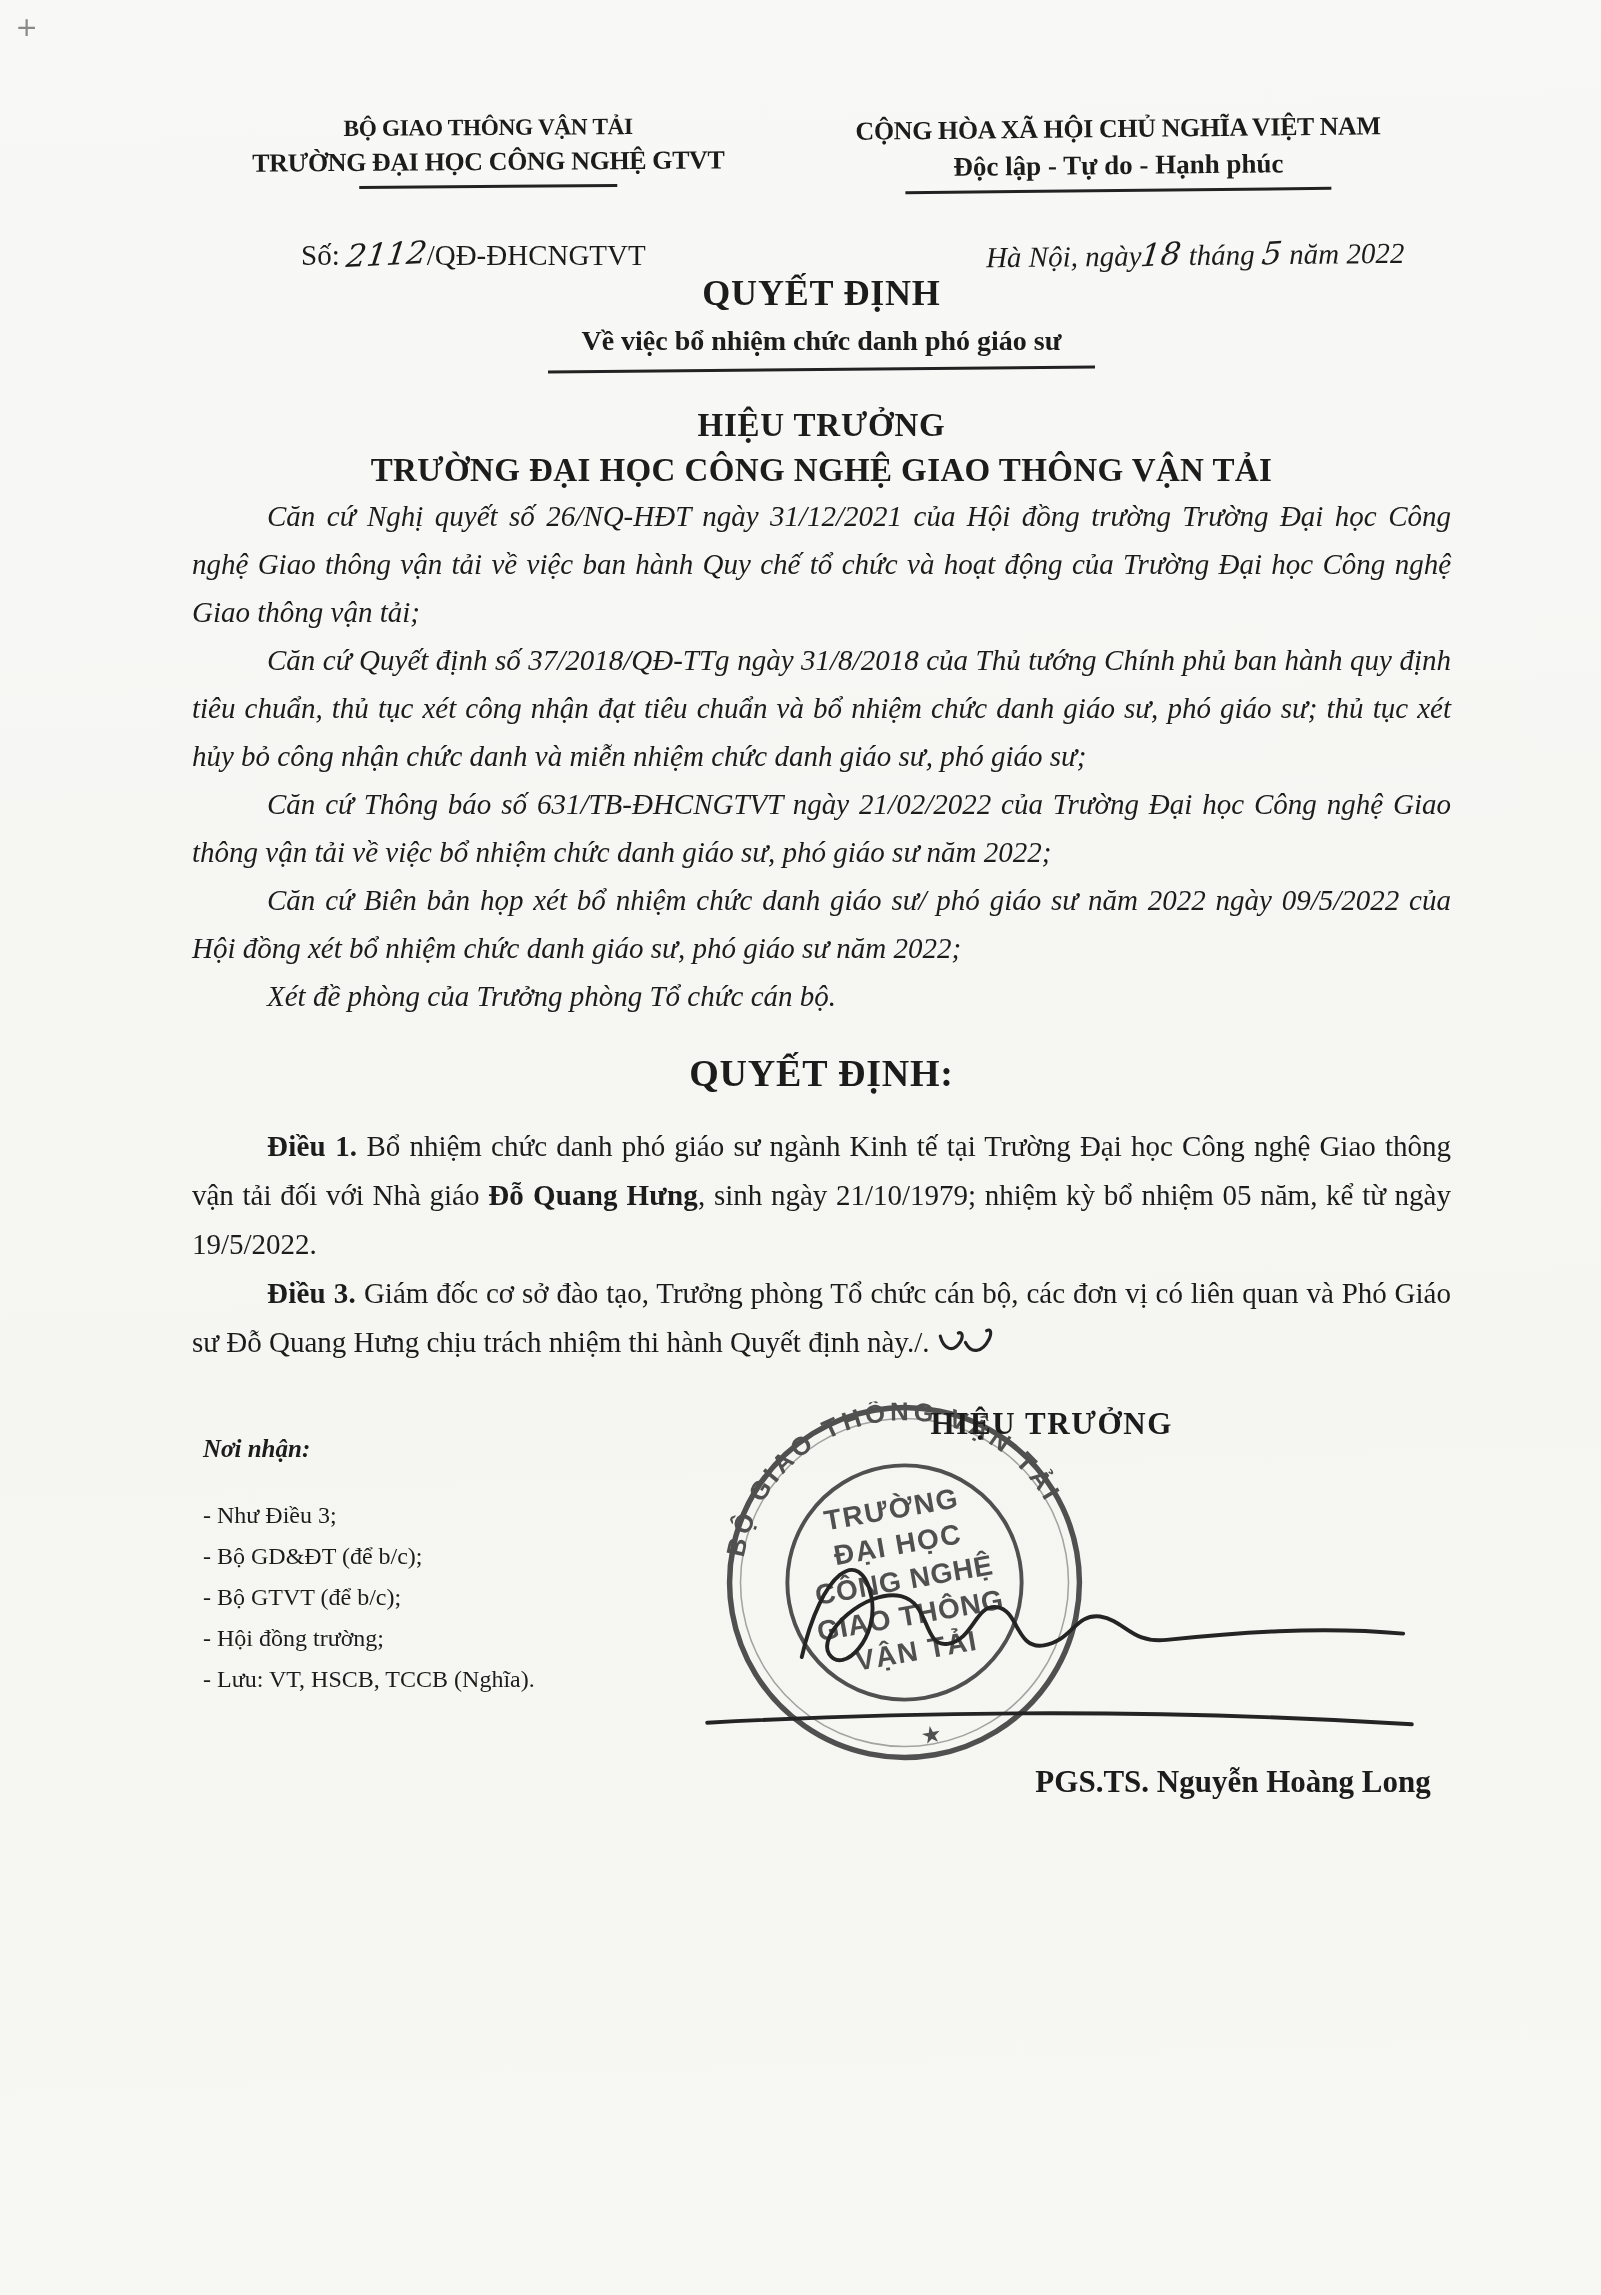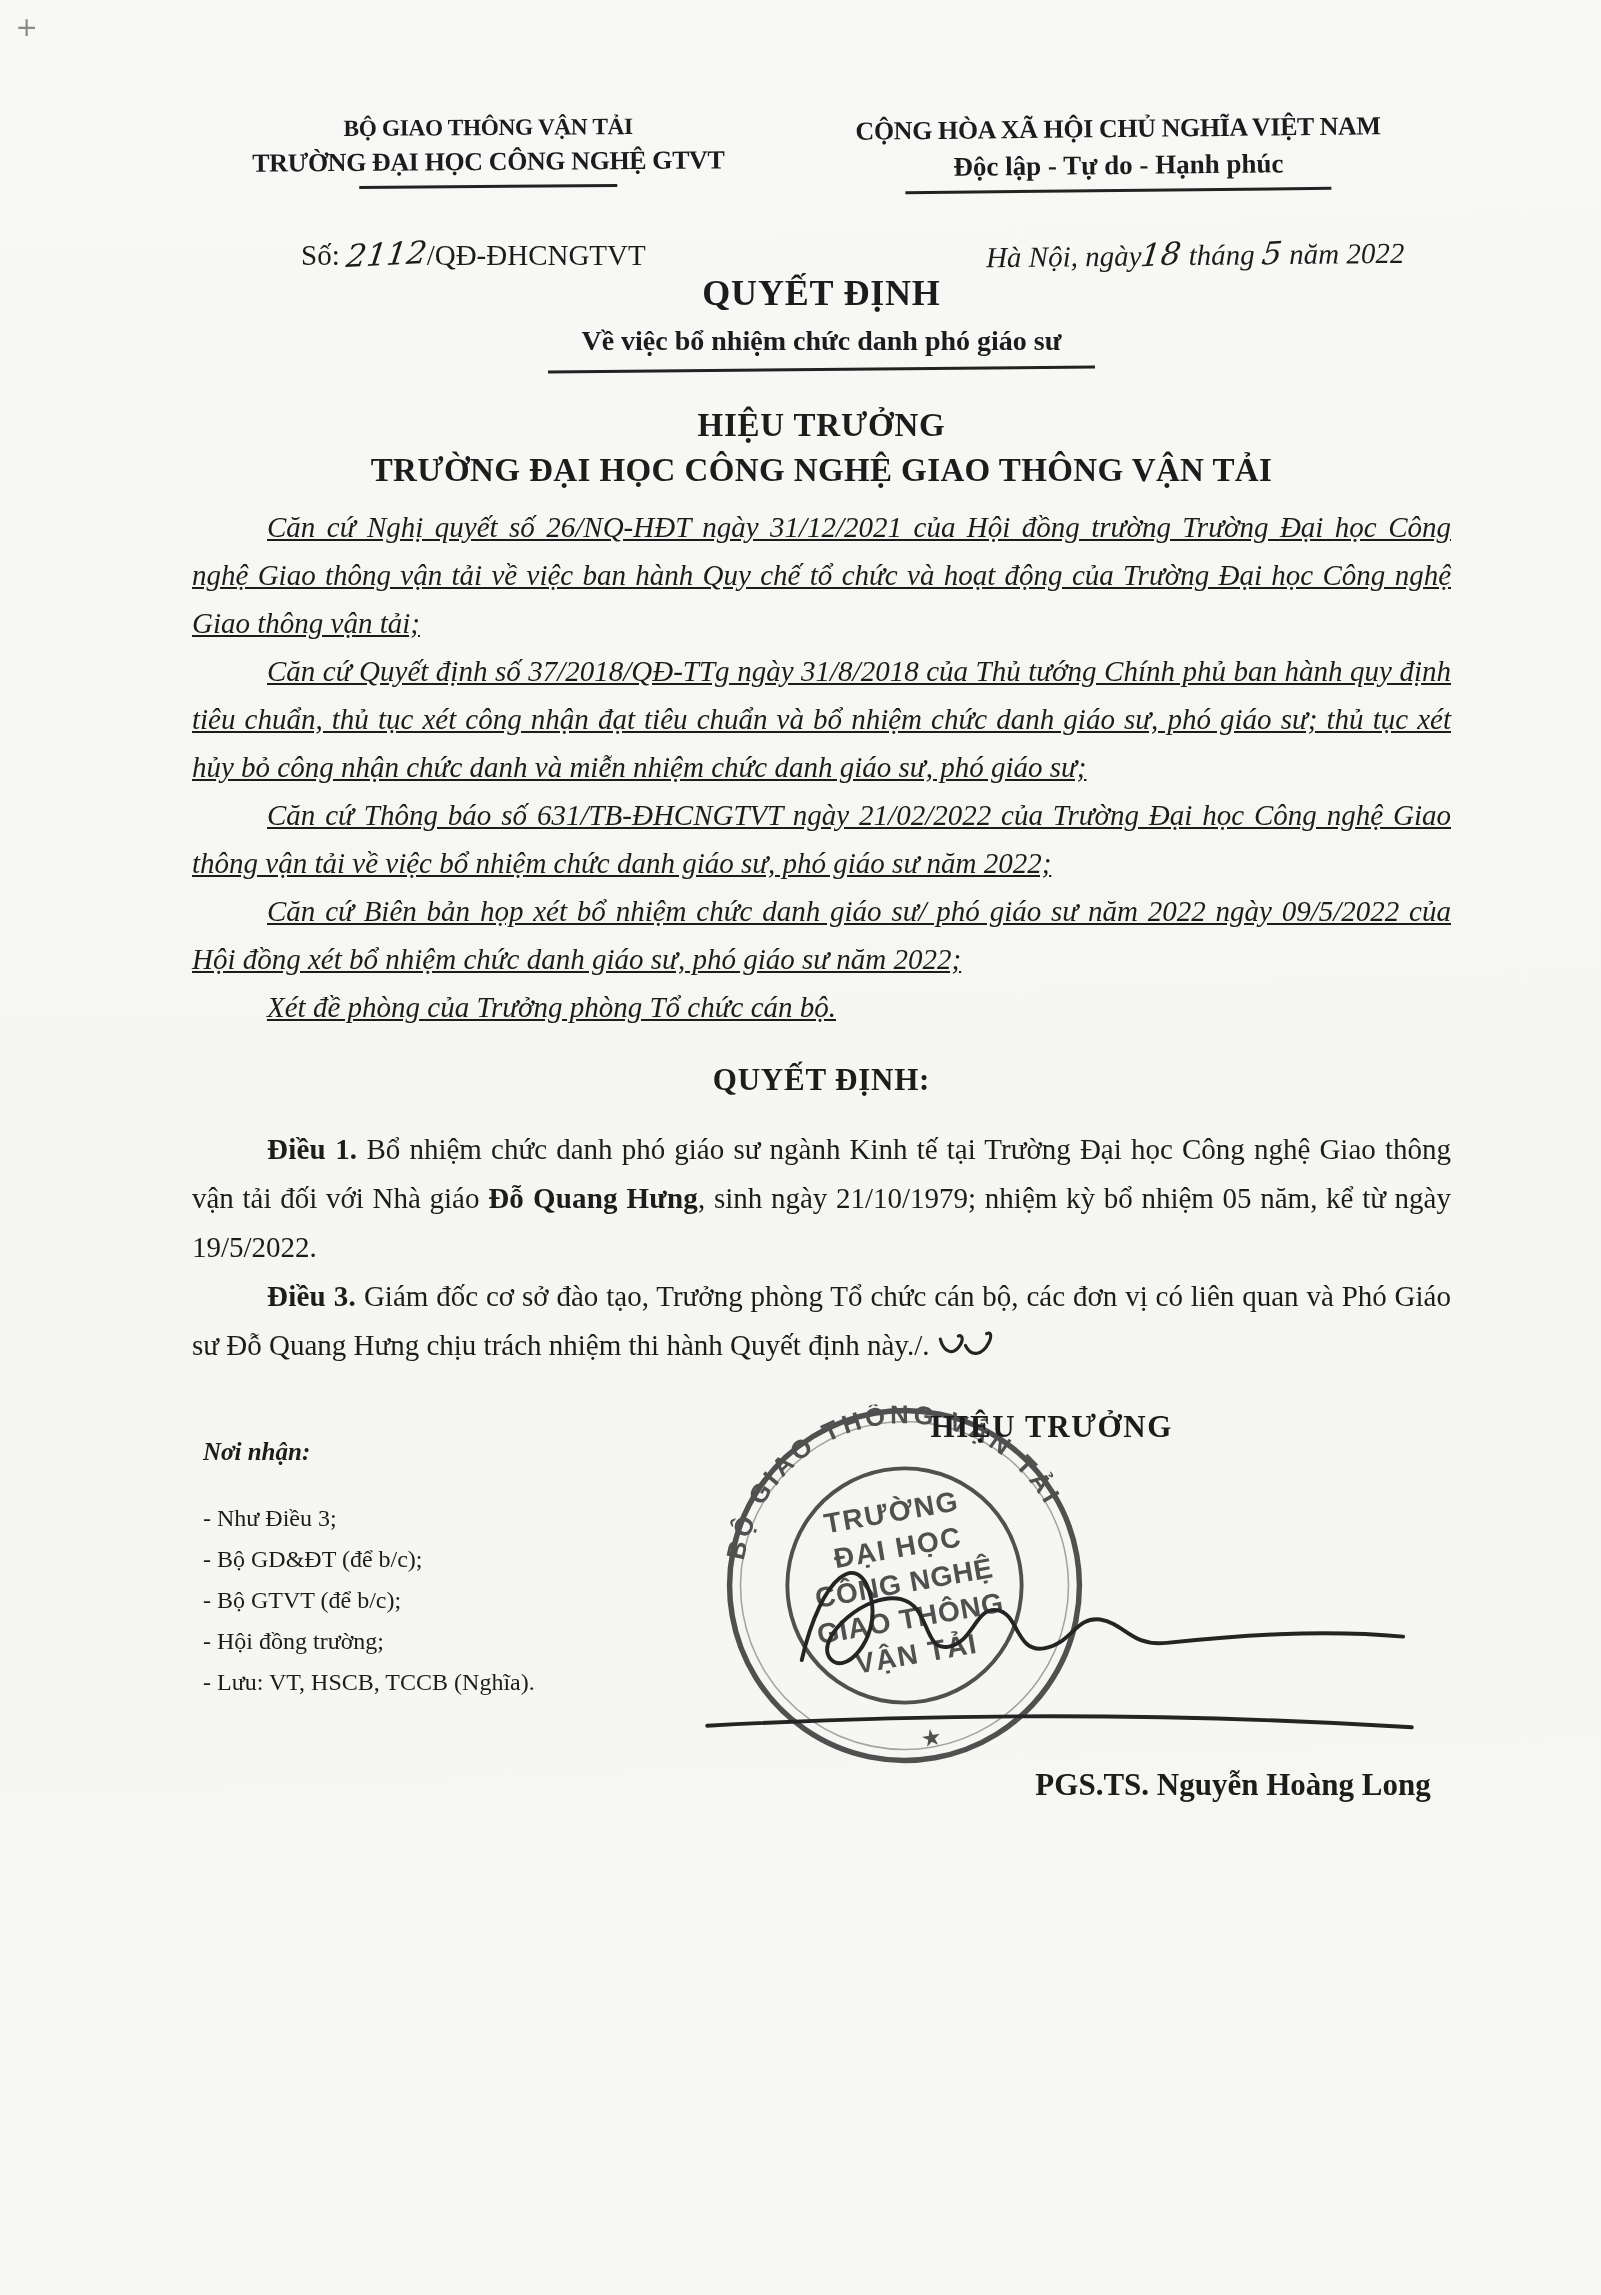--- a/index.html
+++ b/index.html
@@ -32,24 +32,24 @@
   .hand{font-family:"DejaVu Serif",serif;font-style:italic;display:inline-block;transform:skewX(-10deg) rotate(-3deg);font-size:1.08em;}
   
   .title-block{text-align:center;}
   .title-main{font-size:36px;font-weight:700;letter-spacing:0.8px;}
   .title-sub{font-size:28px;font-weight:700;margin-top:11px;}
   .rule-sub{width:547px;height:3.1px;background:#222;margin:11px auto 0;transform:rotate(-0.5deg);}
   .issuer{text-align:center;margin-top:36px;}
   .issuer-1{font-size:33px;font-weight:700;letter-spacing:0.8px;}
   .issuer-2{font-size:33px;font-weight:700;letter-spacing:0.4px;margin-top:7.8px;white-space:nowrap;}
   
-  .recitals{margin-top:14px;text-decoration:underline;}
+  .recitals{margin-top:3px;}
   .recitals p{margin:0;font-style:italic;font-size:29px;line-height:48px;text-align:justify;text-indent:75px;}
   
-  .decision-heading{text-align:center;font-size:31px;font-weight:700;letter-spacing:0.8px;margin-top:31px;}
+  .decision-heading{text-align:center;font-size:38px;font-weight:700;letter-spacing:0.8px;margin-top:31px;}
   
   .articles{margin-top:26.6px;}
   .articles p{margin:0;font-size:29px;line-height:49px;text-align:justify;text-indent:75px;}
   .articles b{letter-spacing:0.2px;}
   .inline-mark{display:inline-block;vertical-align:-11px;margin-left:4.7px;}
   
   .footer{position:relative;height:485px;margin-top:20.3px;}
   .recipients{position:absolute;left:11px;top:48px;}
   .recipients-heading{font-size:25px;font-weight:700;font-style:italic;}
   .recipients-items{margin-top:32px;font-size:24px;line-height:41px;}

